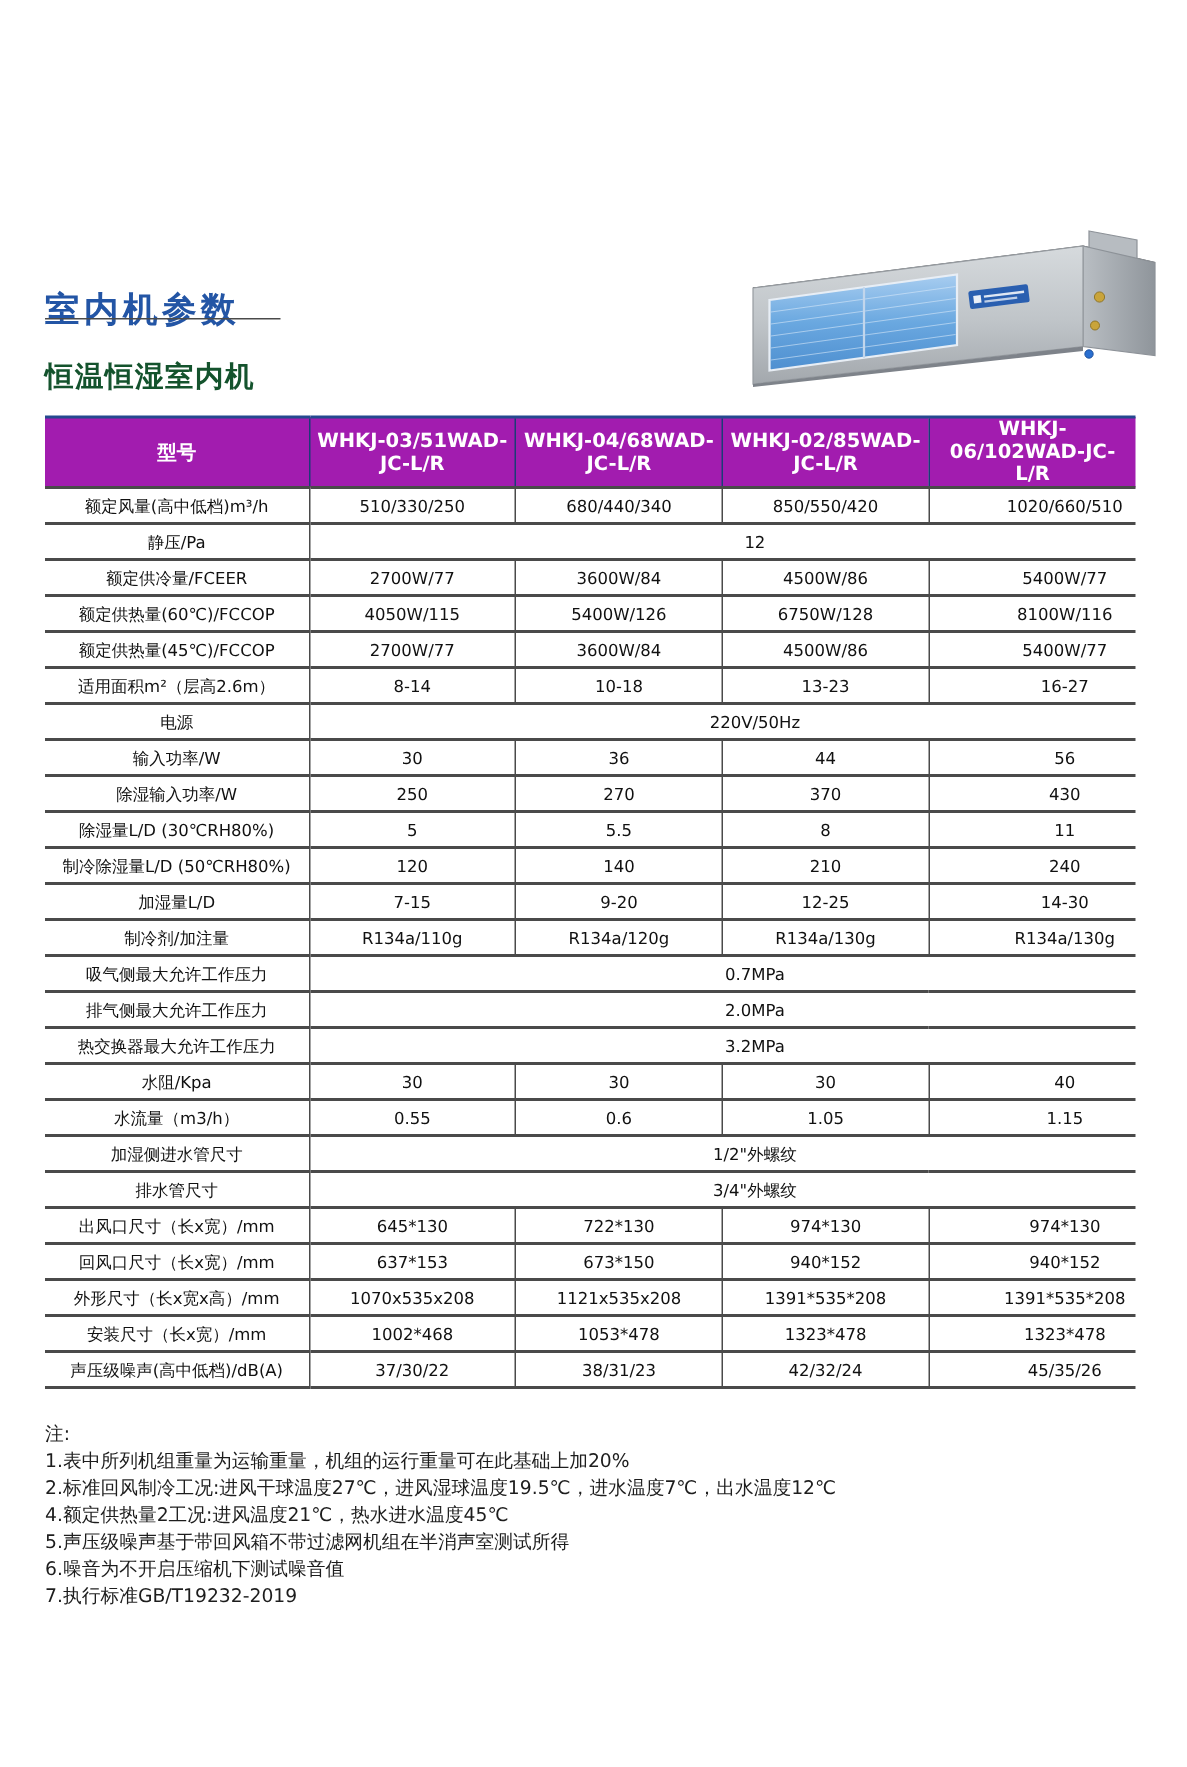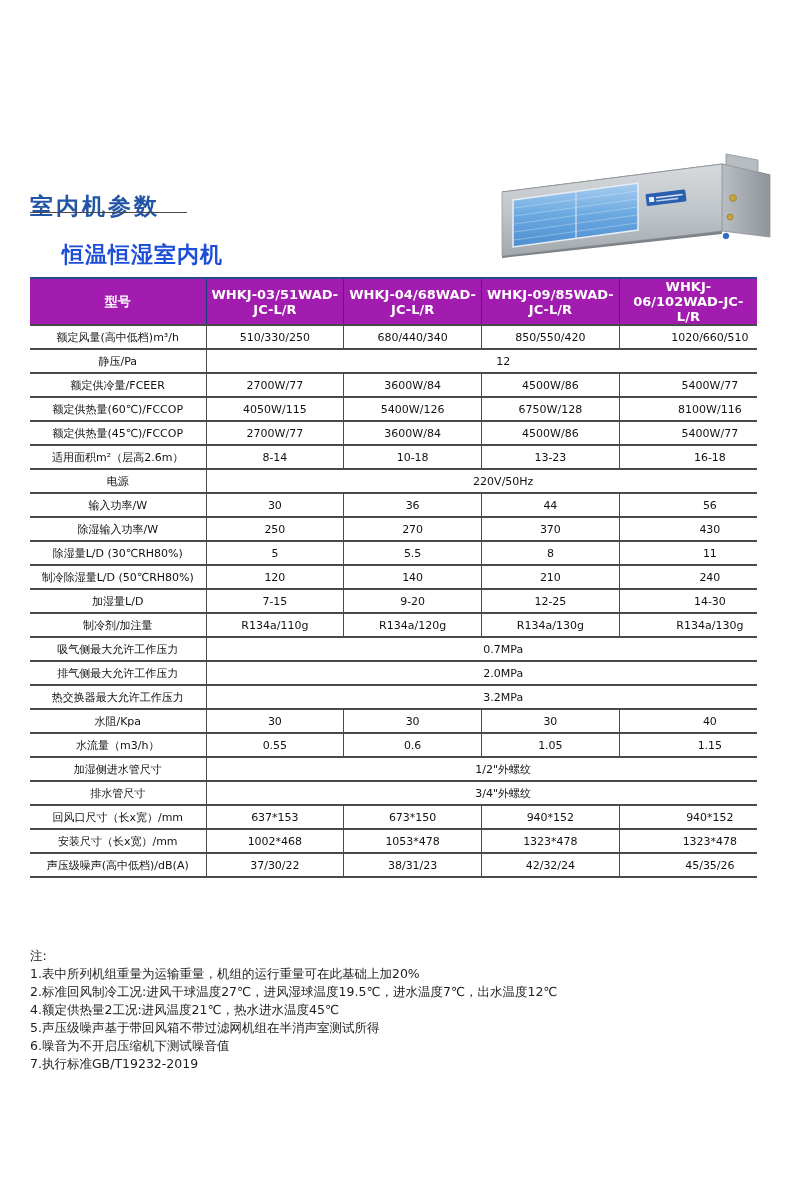--- a/index.html
+++ b/index.html
@@ -10,21 +10,21 @@
   }
   .page-title{
     position:absolute;left:30px;top:176px;
     font-size:23px;font-weight:bold;color:#2355a5;letter-spacing:3px;
   }
   .title-underline{
     position:absolute;left:30px;top:212px;width:157px;height:1px;background:#4a4a4a;
   }
   .page-subtitle{
     position:absolute;left:30px;top:222px;
-    font-size:22px;font-weight:bold;color:#1d4ed8;letter-spacing:1px;margin-left:32px;
+    font-size:19px;font-weight:bold;color:#14532d;letter-spacing:1px;
   }
   .product-figure{
     position:absolute;left:486px;top:140px;width:290px;height:118px;
   }
   
   .spec-table{
     position:absolute;left:30px;top:277px;width:727px;
     border-collapse:collapse;table-layout:fixed;
   }
   .spec-table col.c-label{width:176px;}
@@ -118,21 +118,21 @@
       <col class="c-data">
       <col class="c-data">
       <col class="c-data">
       <col class="c-data">
   </colgroup>
   <thead>
     <tr>
       <th>型号</th>
       <th>WHKJ-03/51WAD-JC-L/R</th>
       <th>WHKJ-04/68WAD-JC-L/R</th>
-      <th>WHKJ-09/85WAD-JC-L/R</th>
+      <th>WHKJ-02/85WAD-JC-L/R</th>
       <th>WHKJ-06/102WAD-JC-L/R</th>
     </tr>
   </thead>
   <tbody id="spec-table-body">
       <tr>
         <td class="row-label">额定风量(高中低档)m³/h</td>
         <td>510/330/250</td>
         <td>680/440/340</td>
         <td>850/550/420</td>
         <td>1020/660/510</td>
@@ -160,21 +160,21 @@
         <td>2700W/77</td>
         <td>3600W/84</td>
         <td>4500W/86</td>
         <td>5400W/77</td>
       </tr>
       <tr>
         <td class="row-label">适用面积m²（层高2.6m）</td>
         <td>8-14</td>
         <td>10-18</td>
         <td>13-23</td>
-        <td>16-18</td>
+        <td>16-27</td>
       </tr>
       <tr>
         <td class="row-label">电源</td>
         <td colspan="4">220V/50Hz</td>
       </tr>
       <tr>
         <td class="row-label">输入功率/W</td>
         <td>30</td>
         <td>36</td>
         <td>44</td>
@@ -243,25 +243,39 @@
       </tr>
       <tr>
         <td class="row-label">加湿侧进水管尺寸</td>
         <td colspan="4">1/2"外螺纹</td>
       </tr>
       <tr>
         <td class="row-label">排水管尺寸</td>
         <td colspan="4">3/4"外螺纹</td>
       </tr>
       <tr>
+        <td class="row-label">出风口尺寸（长x宽）/mm</td>
+        <td>645*130</td>
+        <td>722*130</td>
+        <td>974*130</td>
+        <td>974*130</td>
+      </tr>
+      <tr>
         <td class="row-label">回风口尺寸（长x宽）/mm</td>
         <td>637*153</td>
         <td>673*150</td>
         <td>940*152</td>
         <td>940*152</td>
+      </tr>
+      <tr>
+        <td class="row-label">外形尺寸（长x宽x高）/mm</td>
+        <td>1070x535x208</td>
+        <td>1121x535x208</td>
+        <td>1391*535*208</td>
+        <td>1391*535*208</td>
       </tr>
       <tr>
         <td class="row-label">安装尺寸（长x宽）/mm</td>
         <td>1002*468</td>
         <td>1053*478</td>
         <td>1323*478</td>
         <td>1323*478</td>
       </tr>
       <tr>
         <td class="row-label">声压级噪声(高中低档)/dB(A)</td>

